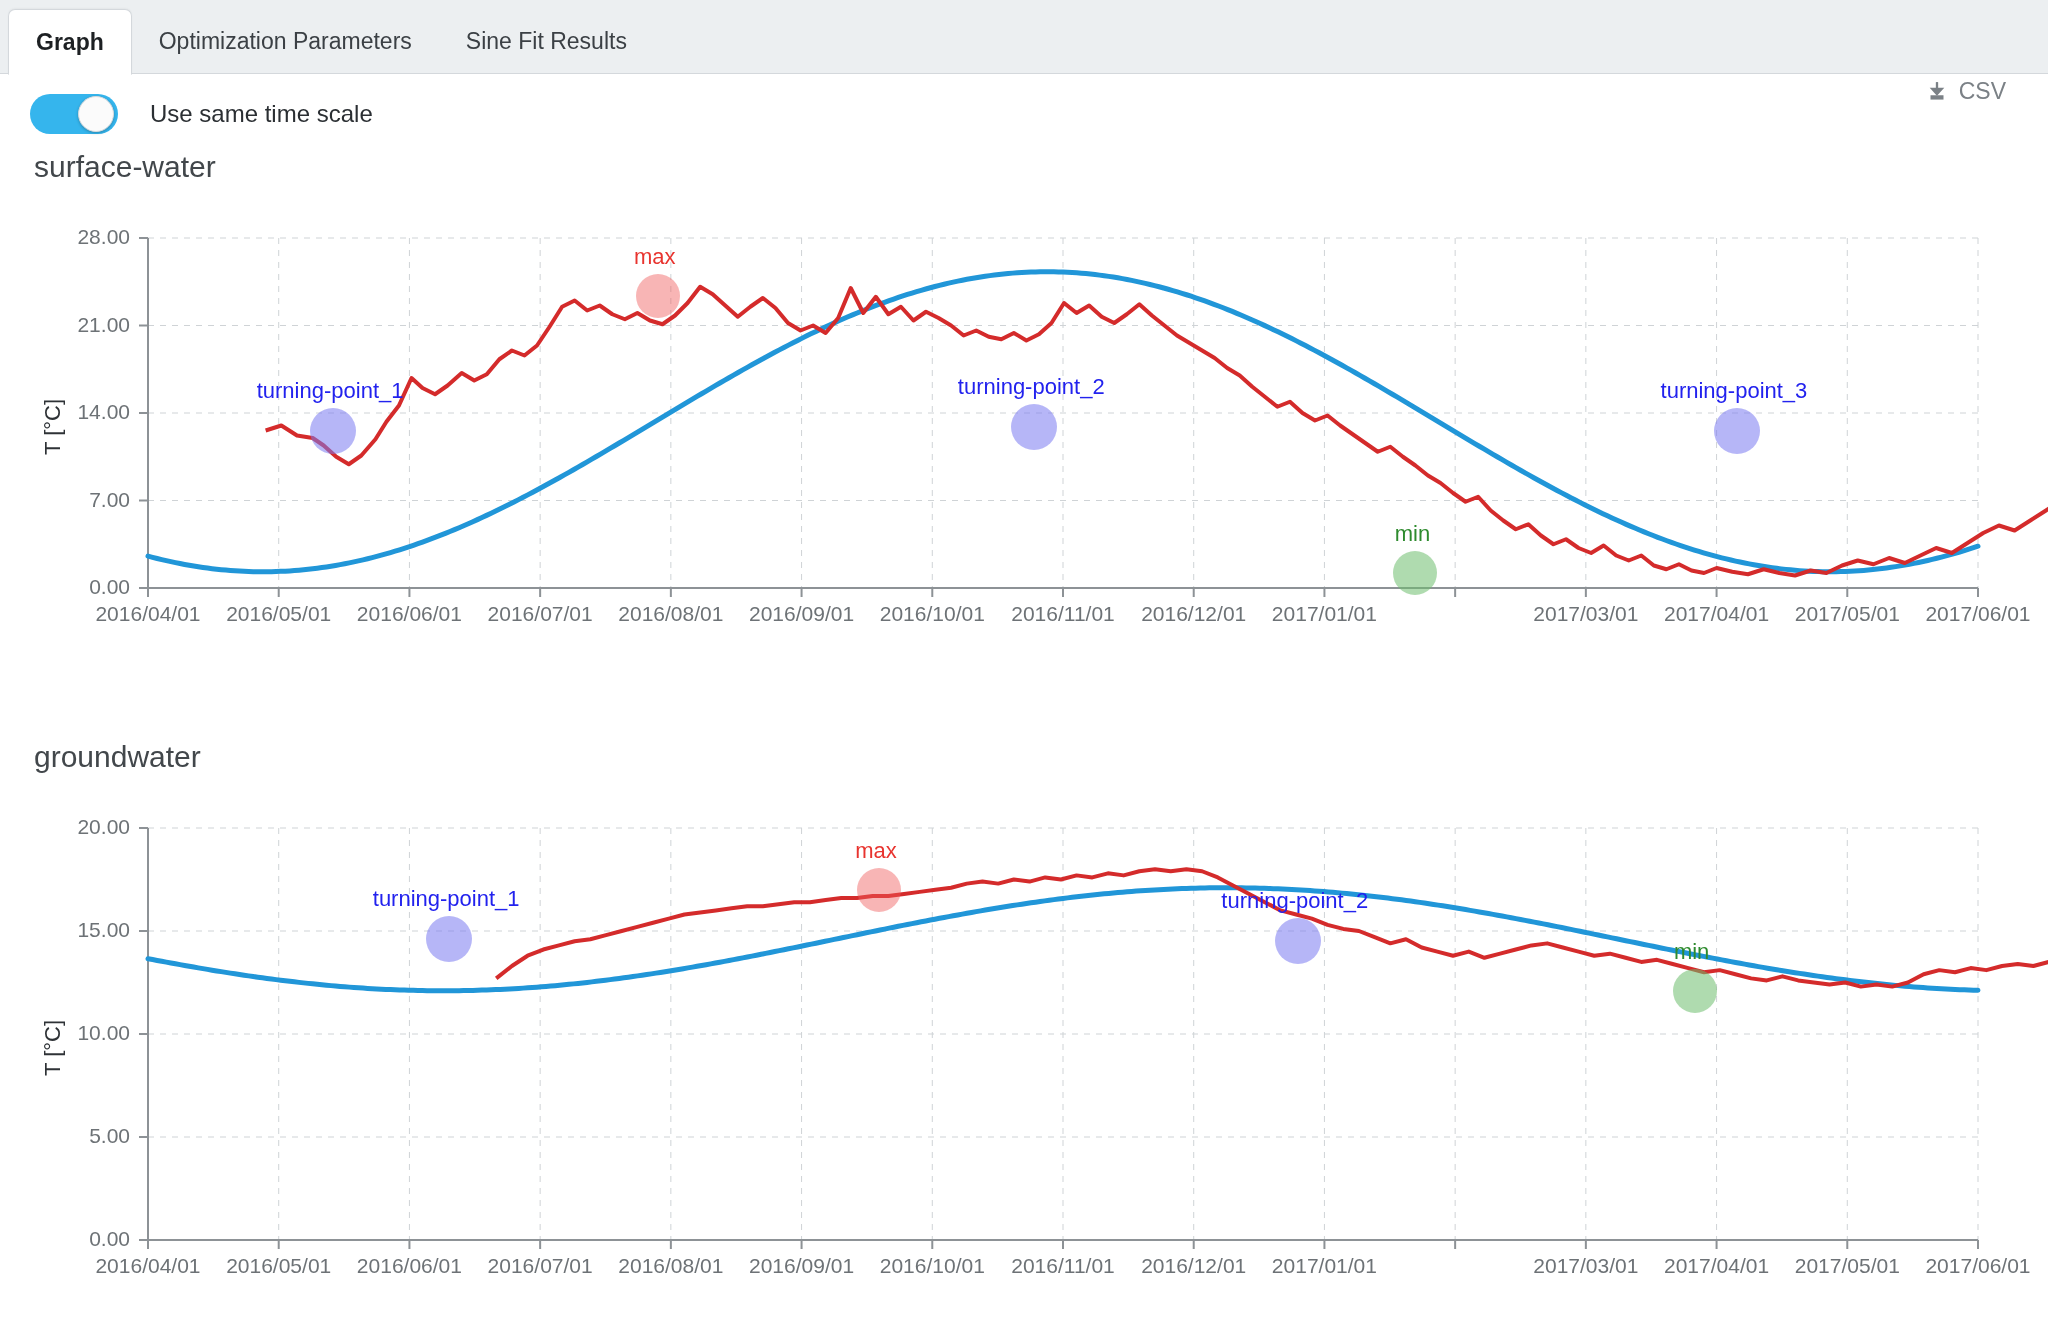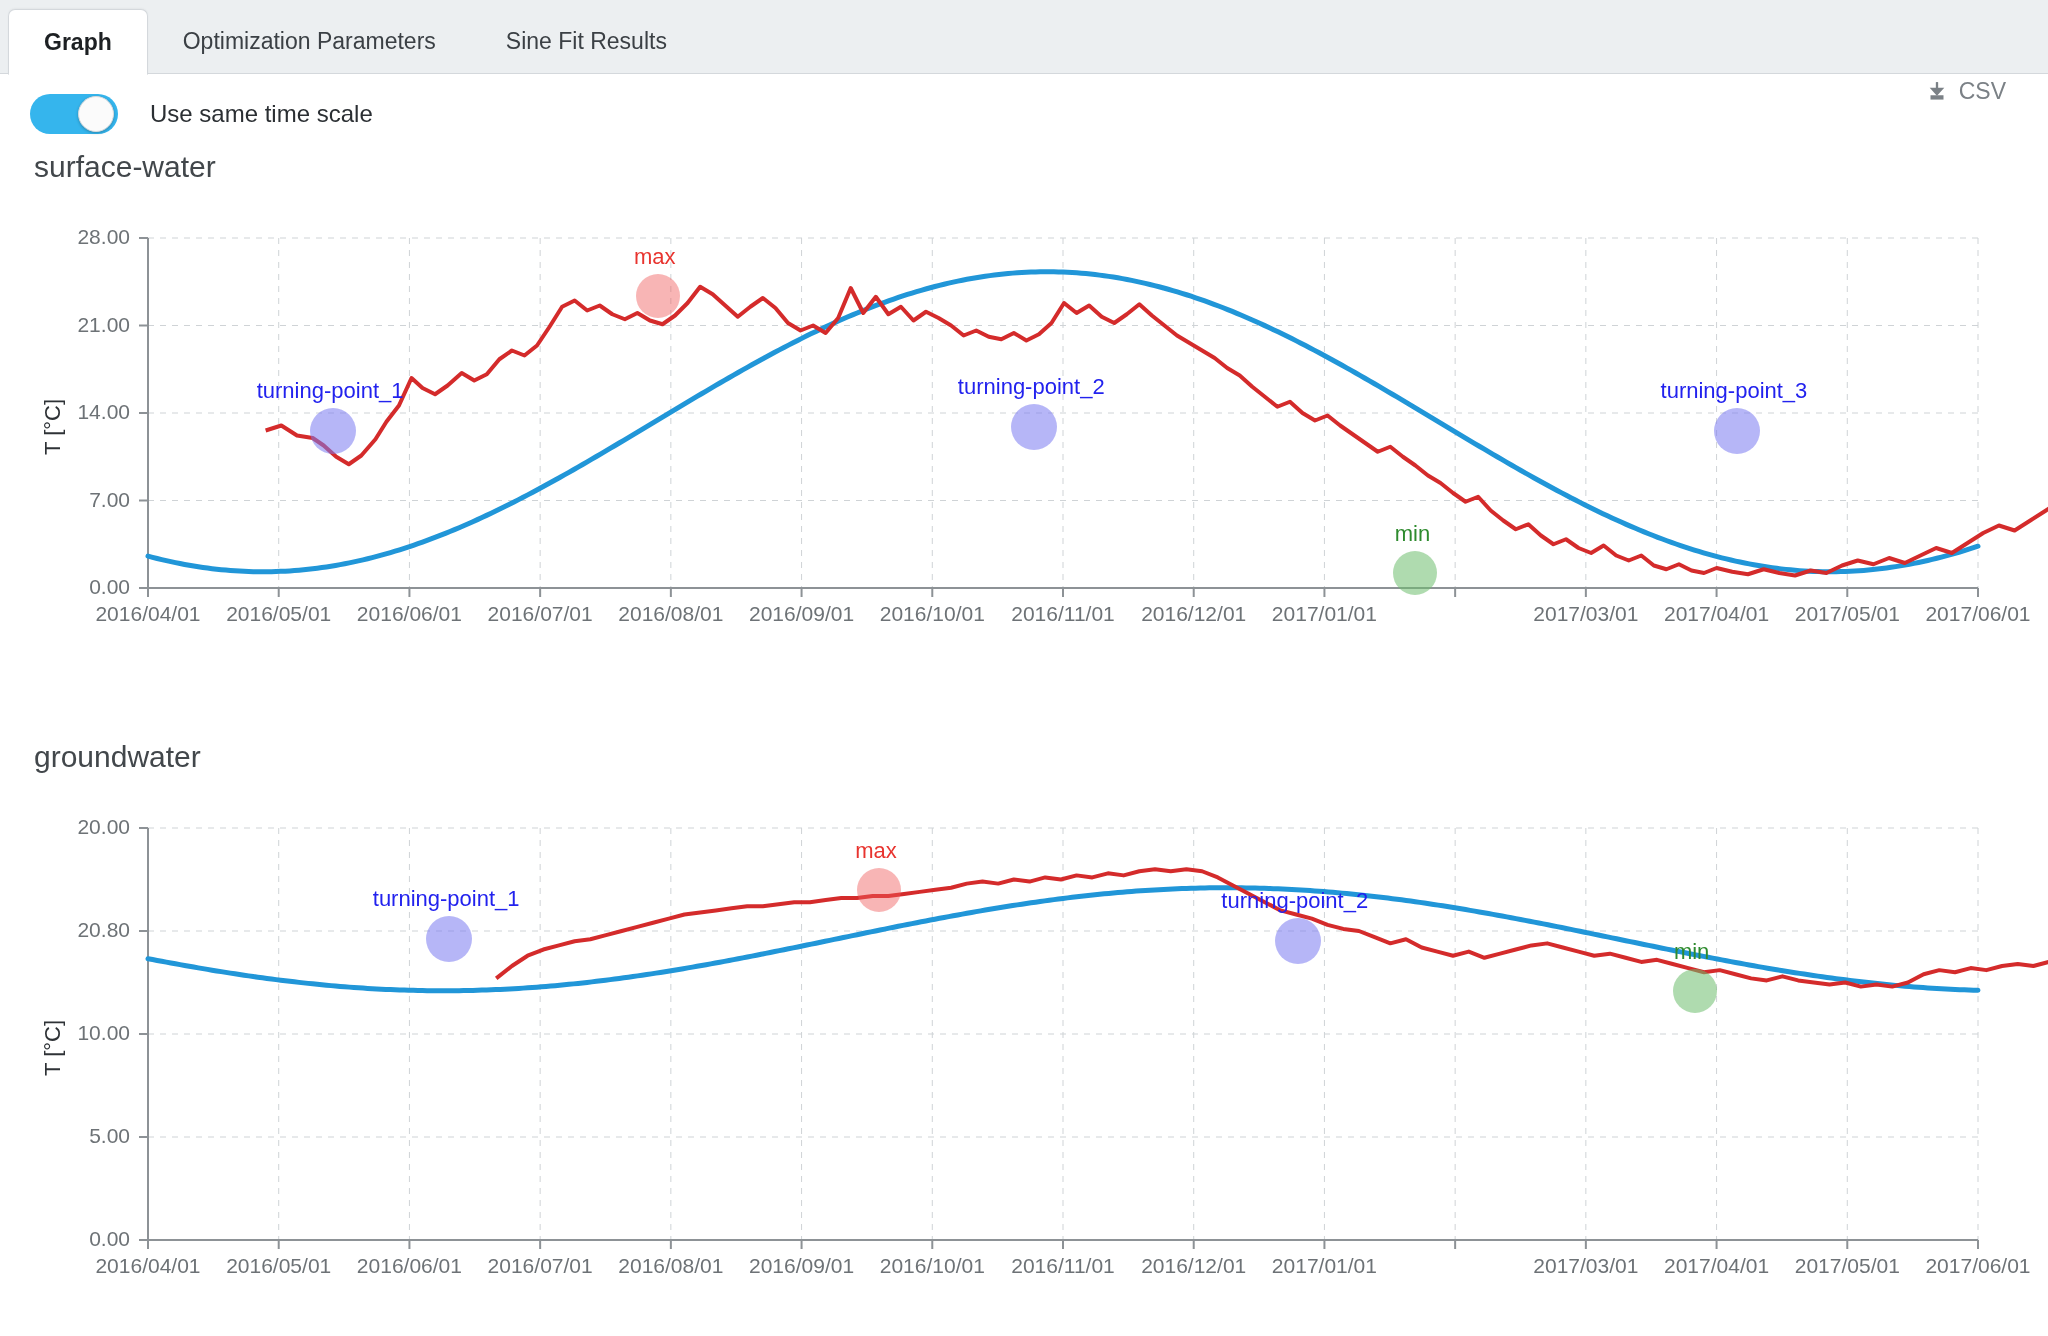--- a/index.html
+++ b/index.html
@@ -30,21 +30,21 @@
     position: absolute;
     left: 8px; top: 8px;
     display: flex;
     align-items: flex-end;
     height: 66px;
   }
   .tab {
     height: 66px;
     display: flex;
     align-items: center;
-    padding: 0 35px;
+    padding: 0 27px;
     font-size: 23px;
     color: #3b4045;
     box-sizing: border-box;
     border-top-left-radius: 7px;
     border-top-right-radius: 7px;
     cursor: pointer;
     white-space: nowrap;
   }
   .tab.active {
     background: #ffffff;
@@ -324,21 +324,21 @@
           <line x1="1716.5714285714287" x2="1716.5714285714287" y1="450" y2="459" stroke="#8d9296" stroke-width="2"></line>
           <line x1="1847.2857142857144" x2="1847.2857142857144" y1="450" y2="459" stroke="#8d9296" stroke-width="2"></line>
           <line x1="1978" x2="1978" y1="450" y2="459" stroke="#8d9296" stroke-width="2"></line>
           <path d="M148.00 168.69 L152.57 169.56 L157.15 170.43 L161.72 171.28 L166.30 172.13 L170.88 172.98 L175.45 173.81 L180.03 174.64 L184.60 175.45 L189.18 176.26 L193.75 177.06 L198.32 177.85 L202.90 178.63 L207.48 179.40 L212.05 180.16 L216.63 180.91 L221.20 181.65 L225.78 182.38 L230.35 183.10 L234.93 183.81 L239.50 184.50 L244.07 185.18 L248.65 185.85 L253.23 186.51 L257.80 187.16 L262.38 187.79 L266.95 188.41 L271.53 189.01 L276.10 189.61 L280.68 190.19 L285.25 190.75 L289.83 191.31 L294.40 191.84 L298.98 192.37 L303.55 192.88 L308.13 193.37 L312.70 193.85 L317.27 194.31 L321.85 194.76 L326.43 195.20 L331.00 195.62 L335.58 196.02 L340.15 196.41 L344.73 196.78 L349.30 197.13 L353.88 197.47 L358.45 197.79 L363.03 198.10 L367.60 198.39 L372.18 198.67 L376.75 198.92 L381.33 199.16 L385.90 199.39 L390.48 199.59 L395.05 199.78 L399.63 199.96 L404.20 200.11 L408.78 200.25 L413.35 200.37 L417.93 200.48 L422.50 200.56 L427.08 200.63 L431.65 200.68 L436.23 200.72 L440.80 200.74 L445.38 200.74 L449.95 200.72 L454.53 200.69 L459.10 200.64 L463.68 200.57 L468.25 200.48 L472.83 200.38 L477.40 200.26 L481.98 200.12 L486.55 199.97 L491.13 199.79 L495.70 199.60 L500.28 199.40 L504.85 199.18 L509.43 198.94 L514.00 198.68 L518.58 198.41 L523.15 198.12 L527.73 197.81 L532.30 197.49 L536.88 197.15 L541.45 196.80 L546.02 196.43 L550.60 196.04 L555.17 195.64 L559.75 195.22 L564.33 194.79 L568.90 194.34 L573.48 193.88 L578.05 193.40 L582.63 192.91 L587.20 192.40 L591.78 191.88 L596.35 191.34 L600.93 190.79 L605.50 190.22 L610.08 189.64 L614.65 189.05 L619.23 188.44 L623.80 187.83 L628.38 187.19 L632.95 186.55 L637.53 185.89 L642.10 185.22 L646.68 184.54 L651.25 183.85 L655.83 183.14 L660.40 182.42 L664.98 181.70 L669.55 180.96 L674.13 180.21 L678.70 179.45 L683.28 178.68 L687.85 177.90 L692.43 177.11 L697.00 176.31 L701.58 175.50 L706.15 174.69 L710.73 173.86 L715.30 173.03 L719.88 172.19 L724.45 171.34 L729.03 170.48 L733.60 169.61 L738.17 168.74 L742.75 167.87 L747.33 166.98 L751.90 166.09 L756.48 165.20 L761.05 164.30 L765.63 163.39 L770.20 162.48 L774.78 161.57 L779.35 160.65 L783.93 159.72 L788.50 158.80 L793.08 157.87 L797.65 156.94 L802.23 156.00 L806.80 155.06 L811.38 154.12 L815.95 153.18 L820.53 152.24 L825.10 151.30 L829.68 150.35 L834.25 149.41 L838.83 148.46 L843.40 147.52 L847.98 146.58 L852.55 145.63 L857.13 144.69 L861.70 143.75 L866.28 142.81 L870.85 141.88 L875.43 140.94 L880.00 140.01 L884.58 139.09 L889.15 138.16 L893.73 137.24 L898.30 136.32 L902.88 135.41 L907.45 134.51 L912.03 133.60 L916.60 132.71 L921.18 131.81 L925.75 130.93 L930.33 130.05 L934.90 129.18 L939.48 128.31 L944.05 127.45 L948.63 126.60 L953.20 125.75 L957.78 124.92 L962.35 124.09 L966.93 123.27 L971.50 122.46 L976.08 121.65 L980.65 120.86 L985.22 120.08 L989.80 119.30 L994.38 118.54 L998.95 117.79 L1003.53 117.05 L1008.10 116.31 L1012.68 115.59 L1017.25 114.88 L1021.83 114.19 L1026.40 113.50 L1030.98 112.83 L1035.55 112.16 L1040.13 111.51 L1044.70 110.88 L1049.28 110.25 L1053.85 109.64 L1058.43 109.05 L1063.00 108.46 L1067.58 107.89 L1072.15 107.34 L1076.73 106.79 L1081.30 106.27 L1085.88 105.75 L1090.45 105.26 L1095.03 104.77 L1099.60 104.30 L1104.18 103.85 L1108.75 103.41 L1113.33 102.99 L1117.90 102.58 L1122.48 102.19 L1127.05 101.81 L1131.63 101.45 L1136.20 101.11 L1140.78 100.78 L1145.35 100.47 L1149.93 100.17 L1154.50 99.89 L1159.08 99.63 L1163.65 99.39 L1168.23 99.16 L1172.80 98.95 L1177.38 98.75 L1181.95 98.57 L1186.53 98.41 L1191.10 98.27 L1195.68 98.14 L1200.25 98.03 L1204.82 97.94 L1209.40 97.87 L1213.98 97.81 L1218.55 97.77 L1223.13 97.75 L1227.70 97.74 L1232.28 97.75 L1236.85 97.78 L1241.43 97.83 L1246.00 97.89 L1250.58 97.97 L1255.15 98.07 L1259.73 98.19 L1264.30 98.32 L1268.88 98.47 L1273.45 98.63 L1278.03 98.82 L1282.60 99.02 L1287.18 99.24 L1291.75 99.47 L1296.33 99.72 L1300.90 99.99 L1305.48 100.27 L1310.05 100.57 L1314.63 100.89 L1319.20 101.22 L1323.78 101.57 L1328.35 101.94 L1332.93 102.32 L1337.50 102.72 L1342.08 103.13 L1346.65 103.56 L1351.23 104.00 L1355.80 104.46 L1360.38 104.94 L1364.95 105.43 L1369.53 105.93 L1374.10 106.45 L1378.68 106.98 L1383.25 107.53 L1387.83 108.09 L1392.40 108.66 L1396.98 109.25 L1401.55 109.85 L1406.13 110.47 L1410.70 111.10 L1415.28 111.74 L1419.85 112.39 L1424.43 113.06 L1429.00 113.74 L1433.58 114.43 L1438.15 115.13 L1442.73 115.84 L1447.30 116.57 L1451.88 117.30 L1456.45 118.05 L1461.03 118.80 L1465.60 119.57 L1470.18 120.35 L1474.75 121.13 L1479.33 121.93 L1483.90 122.74 L1488.48 123.55 L1493.05 124.37 L1497.63 125.20 L1502.20 126.04 L1506.78 126.89 L1511.35 127.75 L1515.93 128.61 L1520.50 129.48 L1525.08 130.35 L1529.65 131.23 L1534.23 132.12 L1538.80 133.02 L1543.38 133.91 L1547.95 134.82 L1552.53 135.73 L1557.10 136.64 L1561.68 137.56 L1566.25 138.48 L1570.83 139.41 L1575.40 140.34 L1579.98 141.27 L1584.55 142.20 L1589.13 143.14 L1593.70 144.08 L1598.28 145.02 L1602.85 145.96 L1607.43 146.90 L1612.00 147.85 L1616.58 148.79 L1621.15 149.74 L1625.73 150.68 L1630.30 151.62 L1634.88 152.57 L1639.45 153.51 L1644.03 154.45 L1648.60 155.39 L1653.18 156.32 L1657.75 157.26 L1662.33 158.19 L1666.90 159.12 L1671.47 160.04 L1676.05 160.97 L1680.63 161.88 L1685.20 162.80 L1689.78 163.71 L1694.35 164.61 L1698.93 165.51 L1703.50 166.40 L1708.08 167.29 L1712.65 168.17 L1717.23 169.05 L1721.80 169.91 L1726.38 170.78 L1730.95 171.63 L1735.53 172.48 L1740.10 173.32 L1744.68 174.15 L1749.25 174.97 L1753.82 175.78 L1758.40 176.59 L1762.98 177.38 L1767.55 178.17 L1772.13 178.95 L1776.70 179.71 L1781.28 180.47 L1785.85 181.22 L1790.43 181.95 L1795.00 182.67 L1799.58 183.39 L1804.15 184.09 L1808.73 184.78 L1813.30 185.46 L1817.88 186.12 L1822.45 186.77 L1827.03 187.41 L1831.60 188.04 L1836.18 188.66 L1840.75 189.26 L1845.33 189.85 L1849.90 190.42 L1854.48 190.98 L1859.05 191.53 L1863.63 192.06 L1868.20 192.58 L1872.78 193.08 L1877.35 193.57 L1881.93 194.04 L1886.50 194.50 L1891.08 194.94 L1895.65 195.37 L1900.23 195.78 L1904.80 196.18 L1909.38 196.56 L1913.95 196.92 L1918.53 197.27 L1923.10 197.60 L1927.68 197.92 L1932.25 198.22 L1936.82 198.50 L1941.40 198.77 L1945.98 199.02 L1950.55 199.26 L1955.13 199.47 L1959.70 199.67 L1964.28 199.85 L1968.85 200.02 L1973.43 200.17 L1978.00 200.30 " fill="none" stroke="#2196d8" stroke-width="5" stroke-linecap="round"></path>
           <path d="M496.22 188.38 L511.91 176.02 L527.59 165.72 L543.28 159.54 L558.97 155.42 L574.65 151.30 L590.34 149.24 L606.02 145.12 L621.71 141.00 L637.39 136.88 L653.08 132.76 L668.77 128.64 L684.45 124.52 L700.14 122.46 L715.82 120.40 L731.51 118.34 L747.19 116.28 L762.88 116.28 L778.57 114.22 L794.25 112.16 L809.94 112.16 L825.62 110.10 L841.31 108.04 L856.99 108.04 L872.68 105.98 L888.37 105.98 L904.05 103.92 L919.74 101.86 L935.42 99.80 L951.11 97.74 L966.79 93.62 L982.48 91.56 L998.17 93.62 L1013.85 89.50 L1029.54 91.56 L1045.22 87.44 L1060.91 89.50 L1076.59 85.38 L1092.28 87.44 L1107.97 83.32 L1123.65 85.38 L1139.34 81.26 L1155.02 79.20 L1170.71 81.26 L1186.39 79.20 L1202.08 81.26 L1217.77 87.44 L1233.45 95.68 L1249.14 103.92 L1264.82 112.16 L1280.51 120.40 L1296.19 124.52 L1311.88 128.64 L1327.57 134.82 L1343.25 138.94 L1358.94 141.00 L1374.62 147.18 L1390.31 153.36 L1405.99 149.24 L1421.68 157.48 L1437.37 161.60 L1453.05 165.72 L1468.74 161.60 L1484.42 167.78 L1500.11 163.66 L1515.79 159.54 L1531.48 155.42 L1547.17 153.36 L1562.85 157.48 L1578.54 161.60 L1594.22 165.72 L1609.91 163.66 L1625.59 167.78 L1641.28 171.90 L1656.97 169.84 L1672.65 173.96 L1688.34 178.08 L1704.02 182.20 L1719.71 180.14 L1735.39 184.26 L1751.08 188.38 L1766.77 190.44 L1782.45 186.32 L1798.14 190.44 L1813.82 192.50 L1829.51 194.56 L1845.19 192.50 L1860.88 196.62 L1876.57 194.56 L1892.25 196.62 L1907.94 192.50 L1923.62 184.26 L1939.31 180.14 L1954.99 182.20 L1970.68 178.08 L1986.37 180.14 L2002.05 176.02 L2017.74 173.96 L2033.42 176.02 L2049.11 171.90 L2064.79 169.84 L2080.48 165.72 L2096.17 163.66 L2111.85 165.72 L2127.54 167.78 L2143.22 169.84 L2158.91 171.90 L2174.59 173.96 L2190.28 176.02 L2205.97 178.08 L2221.65 180.14 L2237.34 182.20 L2253.02 182.20 L2268.71 180.14 L2284.39 182.20 L2300.08 180.14 L2315.77 178.08 L2331.45 176.02 L2347.14 173.96 L2362.82 171.90 L2378.51 169.84 L2394.19 167.78 L2409.88 165.72 L2425.57 163.66 L2441.25 161.60 L2456.94 159.54 L2472.62 159.54 " fill="none" stroke="#d42b2b" stroke-width="4" stroke-linejoin="round"></path>
         </svg>
         <div class="axis-title" style="left: 40px; top: 286px;">T [°C]</div>
         <div class="ylabel" style="left: 8px; width: 122px; top: 437px;">0.00</div>
         <div class="ylabel" style="left: 8px; width: 122px; top: 334px;">5.00</div>
         <div class="ylabel" style="left: 8px; width: 122px; top: 231px;">10.00</div>
-        <div class="ylabel" style="left: 8px; width: 122px; top: 128px;">20.80</div>
+        <div class="ylabel" style="left: 8px; width: 122px; top: 128px;">15.00</div>
         <div class="ylabel" style="left: 8px; width: 122px; top: 25px;">20.00</div>
         <div class="xlabel" style="left: 58px; width: 180px; top: 464px;">2016/04/01</div>
         <div class="xlabel" style="left: 188.714px; width: 180px; top: 464px;">2016/05/01</div>
         <div class="xlabel" style="left: 319.429px; width: 180px; top: 464px;">2016/06/01</div>
         <div class="xlabel" style="left: 450.143px; width: 180px; top: 464px;">2016/07/01</div>
         <div class="xlabel" style="left: 580.857px; width: 180px; top: 464px;">2016/08/01</div>
         <div class="xlabel" style="left: 711.571px; width: 180px; top: 464px;">2016/09/01</div>
         <div class="xlabel" style="left: 842.286px; width: 180px; top: 464px;">2016/10/01</div>
         <div class="xlabel" style="left: 973px; width: 180px; top: 464px;">2016/11/01</div>
         <div class="xlabel" style="left: 1103.71px; width: 180px; top: 464px;">2016/12/01</div>

